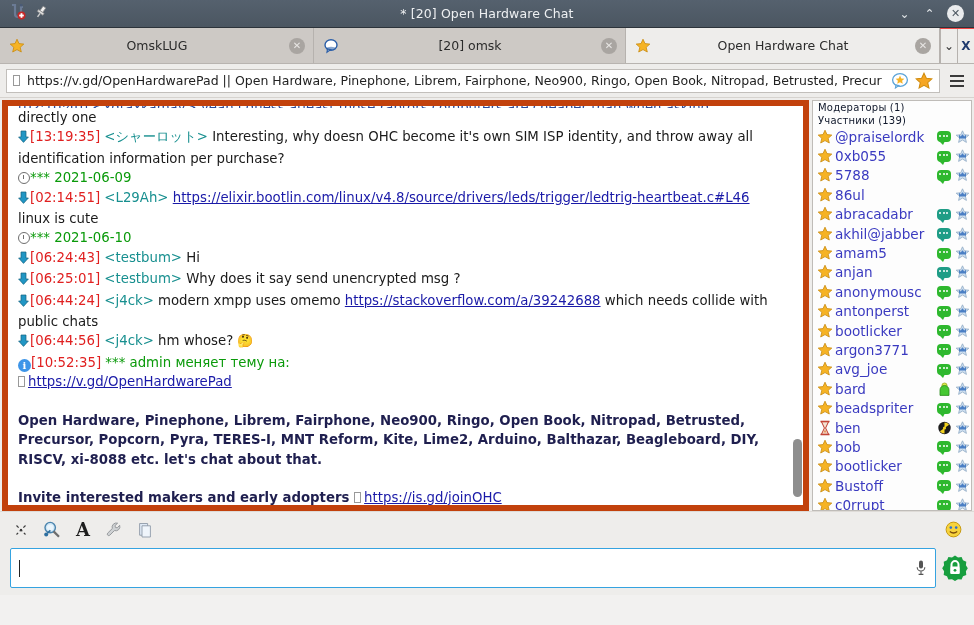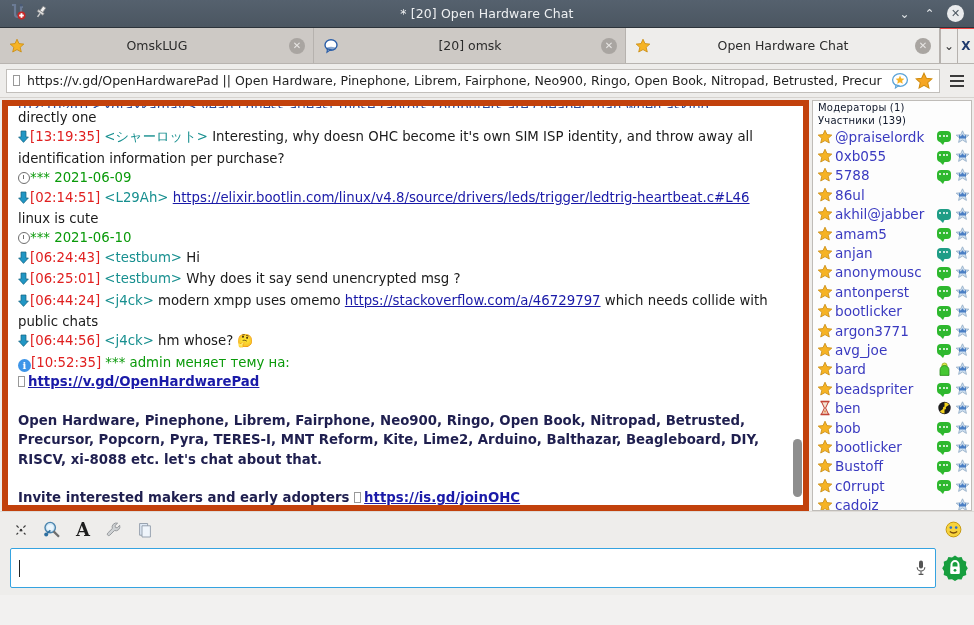--- a/index.html
+++ b/index.html
@@ -108,21 +108,21 @@
     padding: 2px 6px 2px 10px;
     font-size: 13.3px; line-height: 19.4px; color: #1a1a1a;
     overflow: hidden;
   }
   .msg { margin: 0; padding: 0; word-wrap: break-word; }
   .ts { color: #e02020; }
   .nick { color: #178f8f; }
   .sys { color: #0a9a0a; }
   .lnk { color: #1a1aa8; text-decoration: underline; }
   .topic-bold { font-weight: bold; color: #1f1f4f; }
-  .topic-link { font-weight: bold; color: #1a1aa8; text-decoration: underline; }
+  .topic-link { font-weight: normal; color: #1a1aa8; text-decoration: underline; }
   .clipped-top { color: #2a4a9a; }
   .ic { display: inline-block; vertical-align: -2px; margin-right: 1px; }
   .ic-clock {
     width: 12px; height: 12px; border-radius: 50%;
     border: 1.6px solid #6f6f6f; display: inline-block; vertical-align: -2px;
     position: relative; background: #fff;
   }
   .ic-clock:after {
     content:''; position: absolute; left: 4px; top: 2px; width: 1.4px; height: 4px; background: #6f6f6f;
   }
@@ -366,21 +366,21 @@
           </span><span class="ts">[06:25:01]</span>
           <span class="nick">&lt;testbum&gt;</span><span> Why does it say send unencrypted msg ?</span>
         </div>
 
         <div class="msg">
           <span class="ic">
             <svg width="11" height="13" viewBox="0 0 11 13">
                 <path d="M3 1 L8 1 L8 7 L10.4 7 L5.5 12.4 L0.6 7 L3 7 Z" fill="#2196c4" stroke="#14637f" stroke-width="0.7"></path>
               </svg>
           </span><span class="ts">[06:44:24]</span>
-          <span class="nick">&lt;j4ck&gt;</span><span> modern xmpp uses omemo </span><a class="lnk" href="#">https://stackoverflow.com/a/46729797</a><span> which needs collide with public chats</span>
+          <span class="nick">&lt;j4ck&gt;</span><span> modern xmpp uses omemo </span><a class="lnk" href="#">https://stackoverflow.com/a/39242688</a><span> which needs collide with public chats</span>
         </div>
 
         <div class="msg">
           <span class="ic">
             <svg width="11" height="13" viewBox="0 0 11 13">
                 <path d="M3 1 L8 1 L8 7 L10.4 7 L5.5 12.4 L0.6 7 L3 7 Z" fill="#2196c4" stroke="#14637f" stroke-width="0.7"></path>
               </svg>
           </span><span class="ts">[06:44:56]</span>
           <span class="nick">&lt;j4ck&gt;</span><span> hm whose? </span><span class="emoji">🤔</span>
         </div>
@@ -515,20 +515,41 @@
               <svg width="15" height="14" viewBox="0 0 15 14">
                 <path d="M7.5 0.8 L9.3 4.8 L13.8 5.2 L10.4 8 L11.4 12.4 L7.5 10 L3.6 12.4 L4.6 8 L1.2 5.2 L5.7 4.8 Z" fill="#cfe0f0" stroke="#8fa9c4" stroke-width="0.8"></path>
                 <path d="M4 4.6 L5.6 6.6 L7.5 4.2 L9.4 6.6 L11 4.6 L11 8.6 L4 8.6 Z" fill="#4b7fc4"></path>
               </svg>
             </span>
           </div>
           <div class="ruser">
             <span class="star"><svg width="16" height="16" viewBox="0 0 16 16">
                 <path d="M8 1.2 L10 5.6 L14.8 6.1 L11.2 9.3 L12.3 14 L8 11.6 L3.7 14 L4.8 9.3 L1.2 6.1 L6 5.6 Z" fill="#f6b324" stroke="#c88a10" stroke-width="0.8"></path>
               </svg></span>
+            <span class="rname">abracadabr</span>
+            <span class="rstatus">
+              <span class="bub" style="background:#1f9d86;color:#1f9d86;">
+                <span class="bub-dots">
+                  <i></i>
+                  <i></i>
+                  <i></i>
+                </span>
+              </span>
+            </span>
+            <span class="rbadge">
+              <svg width="15" height="14" viewBox="0 0 15 14">
+                <path d="M7.5 0.8 L9.3 4.8 L13.8 5.2 L10.4 8 L11.4 12.4 L7.5 10 L3.6 12.4 L4.6 8 L1.2 5.2 L5.7 4.8 Z" fill="#cfe0f0" stroke="#8fa9c4" stroke-width="0.8"></path>
+                <path d="M4 4.6 L5.6 6.6 L7.5 4.2 L9.4 6.6 L11 4.6 L11 8.6 L4 8.6 Z" fill="#4b7fc4"></path>
+              </svg>
+            </span>
+          </div>
+          <div class="ruser">
+            <span class="star"><svg width="16" height="16" viewBox="0 0 16 16">
+                <path d="M8 1.2 L10 5.6 L14.8 6.1 L11.2 9.3 L12.3 14 L8 11.6 L3.7 14 L4.8 9.3 L1.2 6.1 L6 5.6 Z" fill="#f6b324" stroke="#c88a10" stroke-width="0.8"></path>
+              </svg></span>
             <span class="rname">akhil@jabber</span>
             <span class="rstatus">
               <span class="bub" style="background:#1f9d86;color:#1f9d86;">
                 <span class="bub-dots">
                   <i></i>
                   <i></i>
                   <i></i>
                 </span>
               </span>
             </span>

